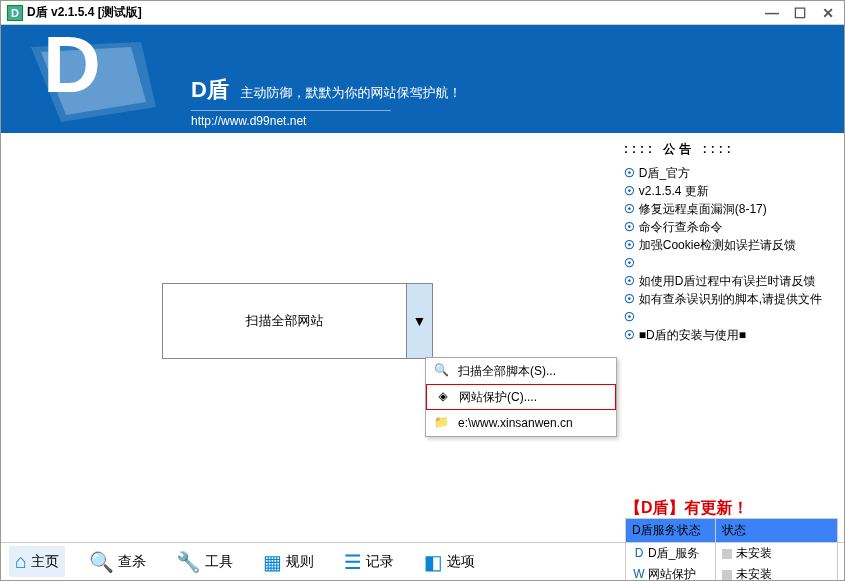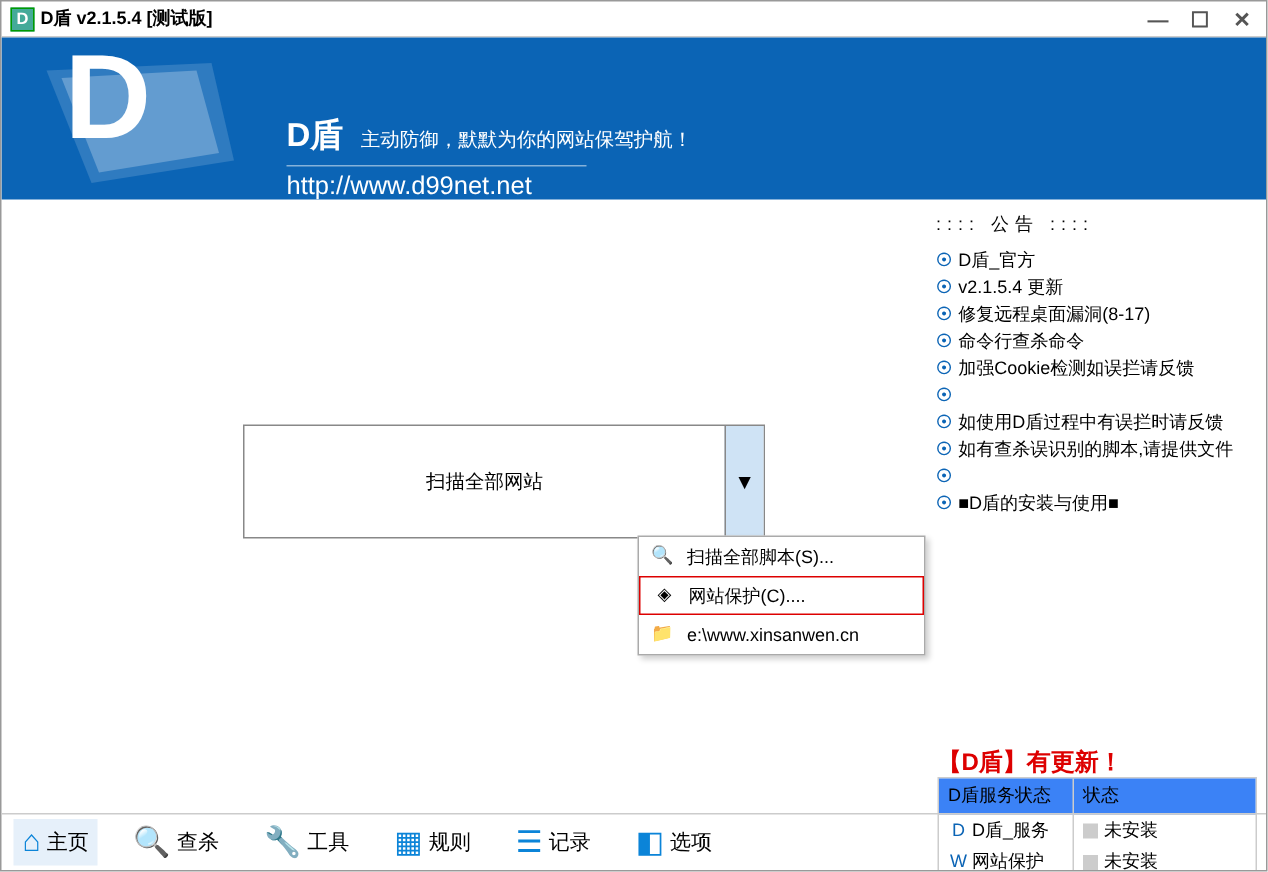--- a/index.html
+++ b/index.html
@@ -7,31 +7,31 @@
 .titlebar{height:24px;display:flex;align-items:center;padding:0 6px;font-size:12px;font-weight:bold;border-bottom:1px solid #ccc}
 .titlebar .app-icon{width:16px;height:16px;background:#4a9;margin-right:4px;border:1px solid #090;color:#fff;font-size:11px;text-align:center;line-height:14px}
 .titlebar .controls{margin-left:auto;display:flex;gap:8px;font-size:14px;color:#555}
 .titlebar .controls span{width:20px;text-align:center;cursor:pointer}
 .banner{height:108px;background:linear-gradient(#0b64b5,#0b64b5);position:relative;color:#fff;overflow:hidden}
 .logo-box{position:absolute;left:12px;top:4px;width:160px;height:100px}
 .logo-d{font-size:80px;font-weight:bold;color:#fff;position:absolute;left:30px;top:-10px;font-family:Arial}
 .logo-shape{position:absolute;left:8px;top:8px;width:140px;height:90px}
 .banner-text{position:absolute;left:190px;top:50px;font-size:13px}
 .banner-title{font-size:22px;font-weight:bold;display:inline-block;margin-right:8px}
-.banner-url{position:absolute;left:190px;top:85px;font-size:17px;border-top:1px solid rgba(255,255,255,.5);padding-top:3px;width:200px}
+.banner-url{position:absolute;left:190px;top:85px;font-size:12px;border-top:1px solid rgba(255,255,255,.5);padding-top:3px;width:200px}
 .main-area{position:absolute;top:132px;left:0;right:0;bottom:40px}
-.scan-select{position:absolute;left:161px;top:150px;width:348px;height:76px;border:1px solid #888;display:flex}
+.scan-select{position:absolute;left:161px;top:150px;width:271px;height:76px;border:1px solid #888;display:flex}
 .scan-body{flex:1;display:flex;align-items:center;justify-content:center;font-size:13px}
 .scan-drop{width:26px;background:#cfe3f5;border-left:1px solid #888;display:flex;align-items:center;justify-content:center;font-size:14px;cursor:pointer}
 .context-menu{position:absolute;left:424px;top:224px;width:192px;border:1px solid #aaa;background:#fff;box-shadow:2px 2px 4px rgba(0,0,0,.2);font-size:12px}
 .context-menu .mi{display:flex;align-items:center;height:26px;padding:0 8px;gap:8px;cursor:pointer}
 .context-menu .mi.sel{border:1px solid #d00}
 .context-menu .micon{width:16px;height:16px;display:inline-block;text-align:center;font-size:12px}
 .notice{position:absolute;right:8px;top:8px;width:212px;font-size:12px}
-.notice-head{font-weight:normal;margin-bottom:6px;letter-spacing:4px}
+.notice-head{font-weight:bold;margin-bottom:6px;letter-spacing:4px}
 .notice ul{list-style:none}
 .notice li{display:flex;align-items:center;height:18px}
 .notice li .bul{color:#0b64b5;font-weight:bold;margin-right:4px}
 .update-note{position:absolute;left:624px;top:365px;font-size:16px;color:#d00;font-weight:bold}
 .status-table{position:absolute;left:624px;top:385px;width:213px;font-size:12px;border:1px solid #ccc}
 .status-table .hdr{display:flex;background:#3b82f6;border-bottom:1px solid #ccc}
 .status-table .hdr>div{padding:3px 6px}
 .status-table .col1{width:90px;border-right:1px solid #ccc}
 .status-table .col2{flex:1}
 .status-table .row{display:flex}

